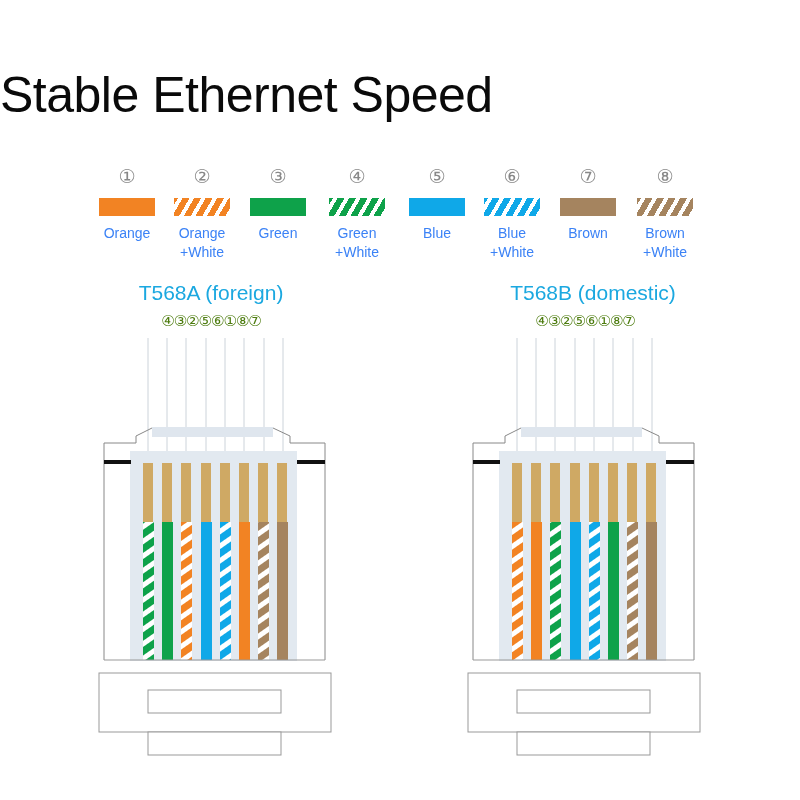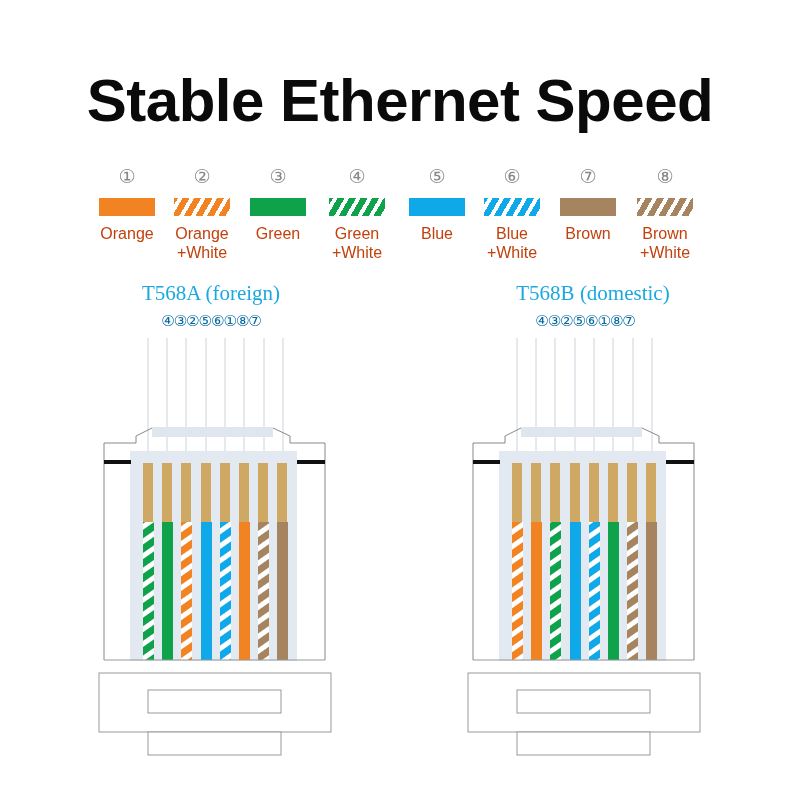--- a/index.html
+++ b/index.html
@@ -1,24 +1,24 @@
 <!DOCTYPE html>
 <html><head>
 <meta charset="utf-8">
 <style>
   html,body{margin:0;padding:0;background:#fff;}
   body{width:800px;height:800px;position:relative;overflow:hidden;font-family:"Liberation Sans",sans-serif;}
-  .title{position:absolute;left:0;top:66px;width:800px;text-align:center;font-weight:bold;font-size:60px;color:#0a0a0a;font-family:"Liberation Sans",sans-serif;letter-spacing:-0.5px;}
+  .title{position:absolute;left:0;top:66px;width:800px;font-weight:normal;font-size:50px;color:#0a0a0a;font-family:"Liberation Sans",sans-serif;letter-spacing:-0.5px;}
   .legend{position:absolute;left:0;top:165px;width:800px;}
   .leg-item{position:absolute;width:90px;text-align:center;}
   .leg-num{font-size:19px;color:#888;line-height:22px;font-family:"DejaVu Sans",sans-serif;}
   .leg-swatch{width:56px;height:18px;margin:11px auto 8px auto;}
-  .leg-label{font-size:16px;color:#c2410c;line-height:19px;}
-  .std-title{position:absolute;top:281px;font-size:21px;color:#1ba8e0;font-family:Liberation Serif, serif;text-align:center;width:260px;}
-  .std-order{position:absolute;top:312px;font-size:15px;color:#0369a1;font-family:"DejaVu Sans",sans-serif;text-align:center;width:260px;letter-spacing:-1px;}
+  .leg-label{font-size:14px;color:#3b82f6;line-height:19px;}
+  .std-title{position:absolute;top:281px;font-size:21px;color:#1ba8e0;font-family:Liberation Sans, sans-serif;text-align:center;width:260px;}
+  .std-order{position:absolute;top:312px;font-size:15px;color:#4d7c0f;font-family:"DejaVu Sans",sans-serif;text-align:center;width:260px;letter-spacing:-1px;}
   svg{position:absolute;left:0;top:0;}
 </style>
 </head>
 <body>
 
 <div class="title">Stable Ethernet Speed</div>
 
 <div class="legend">
   <div class="leg-item" style="left:82px">
     <div class="leg-num">①</div>

